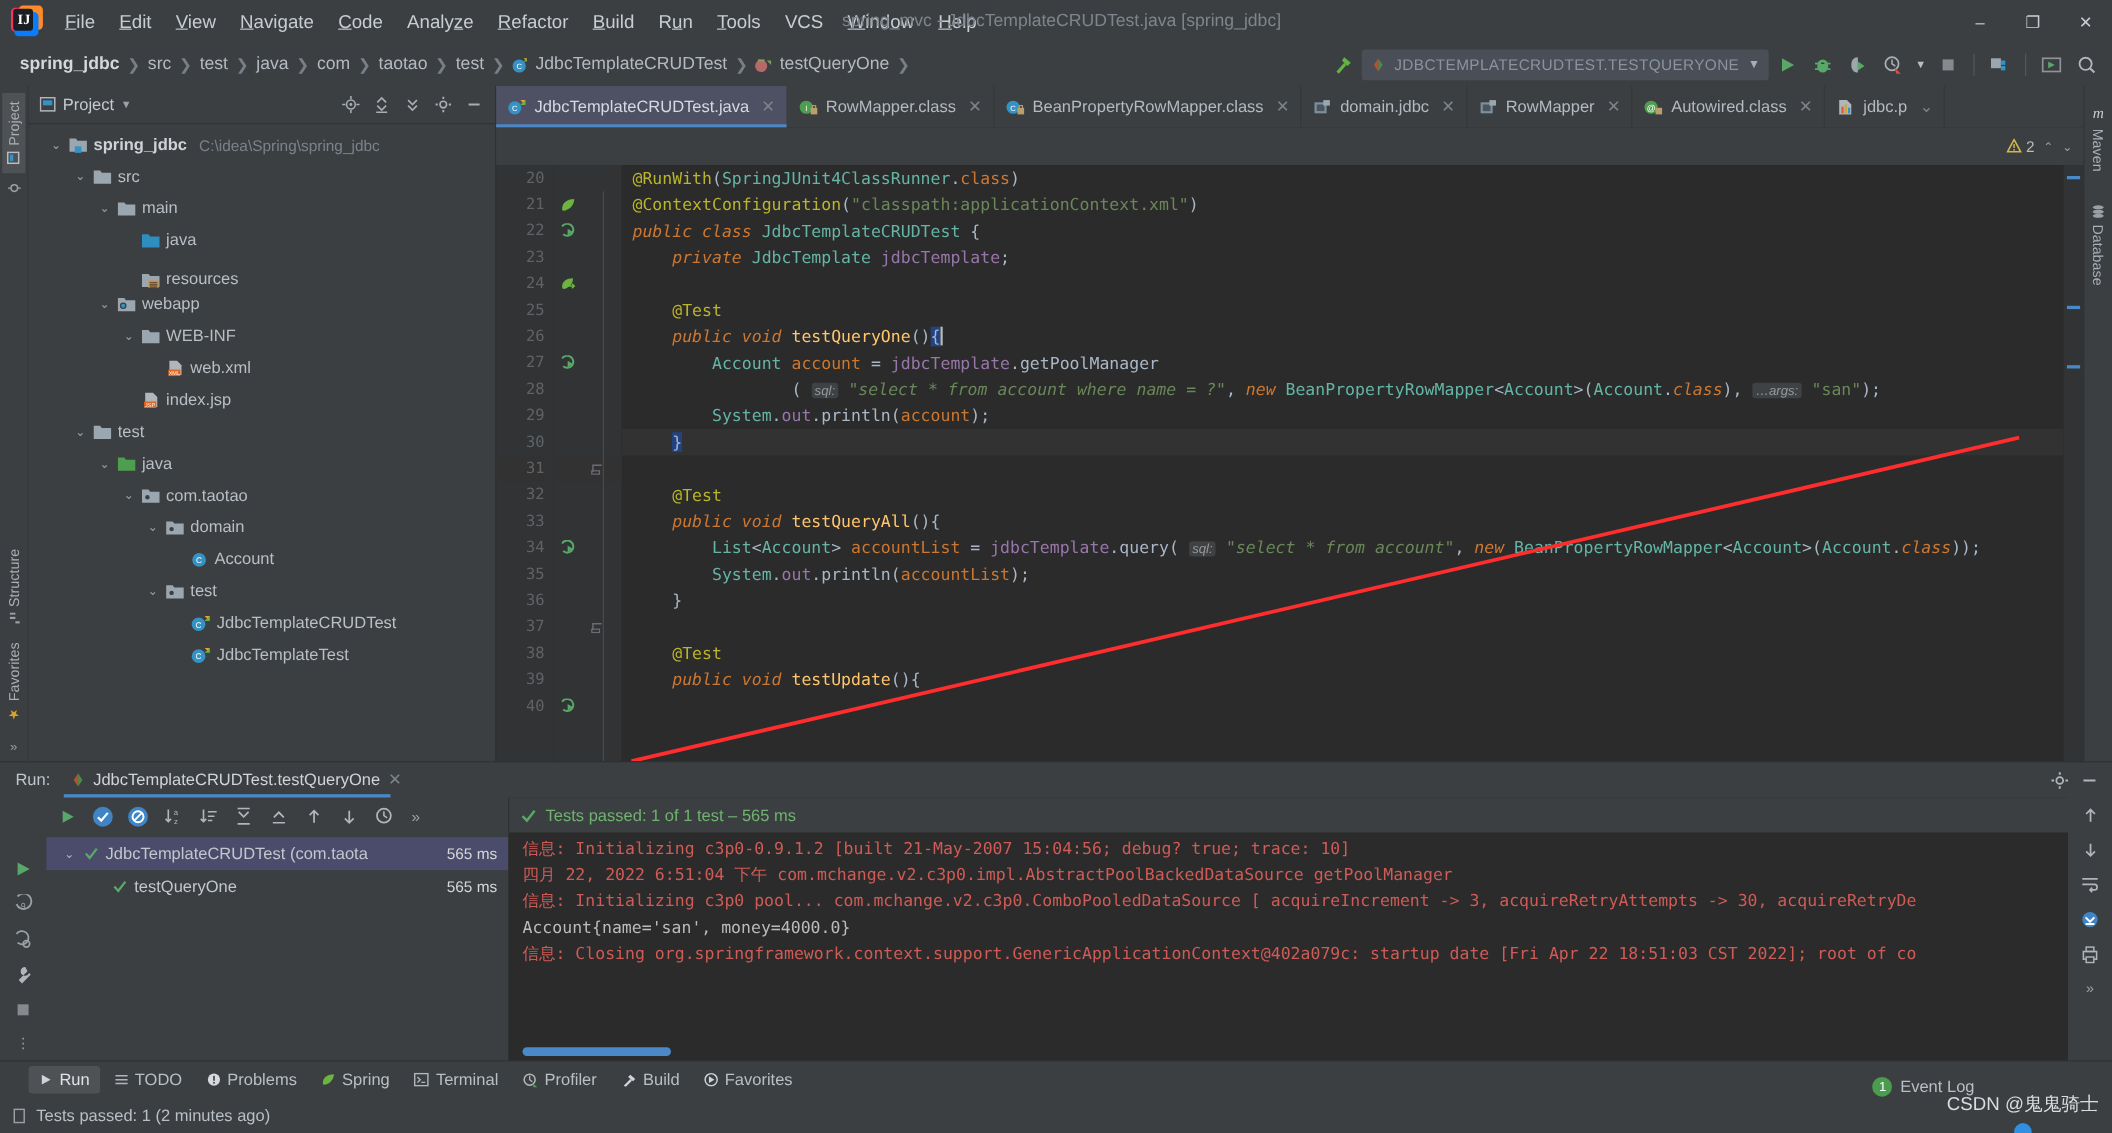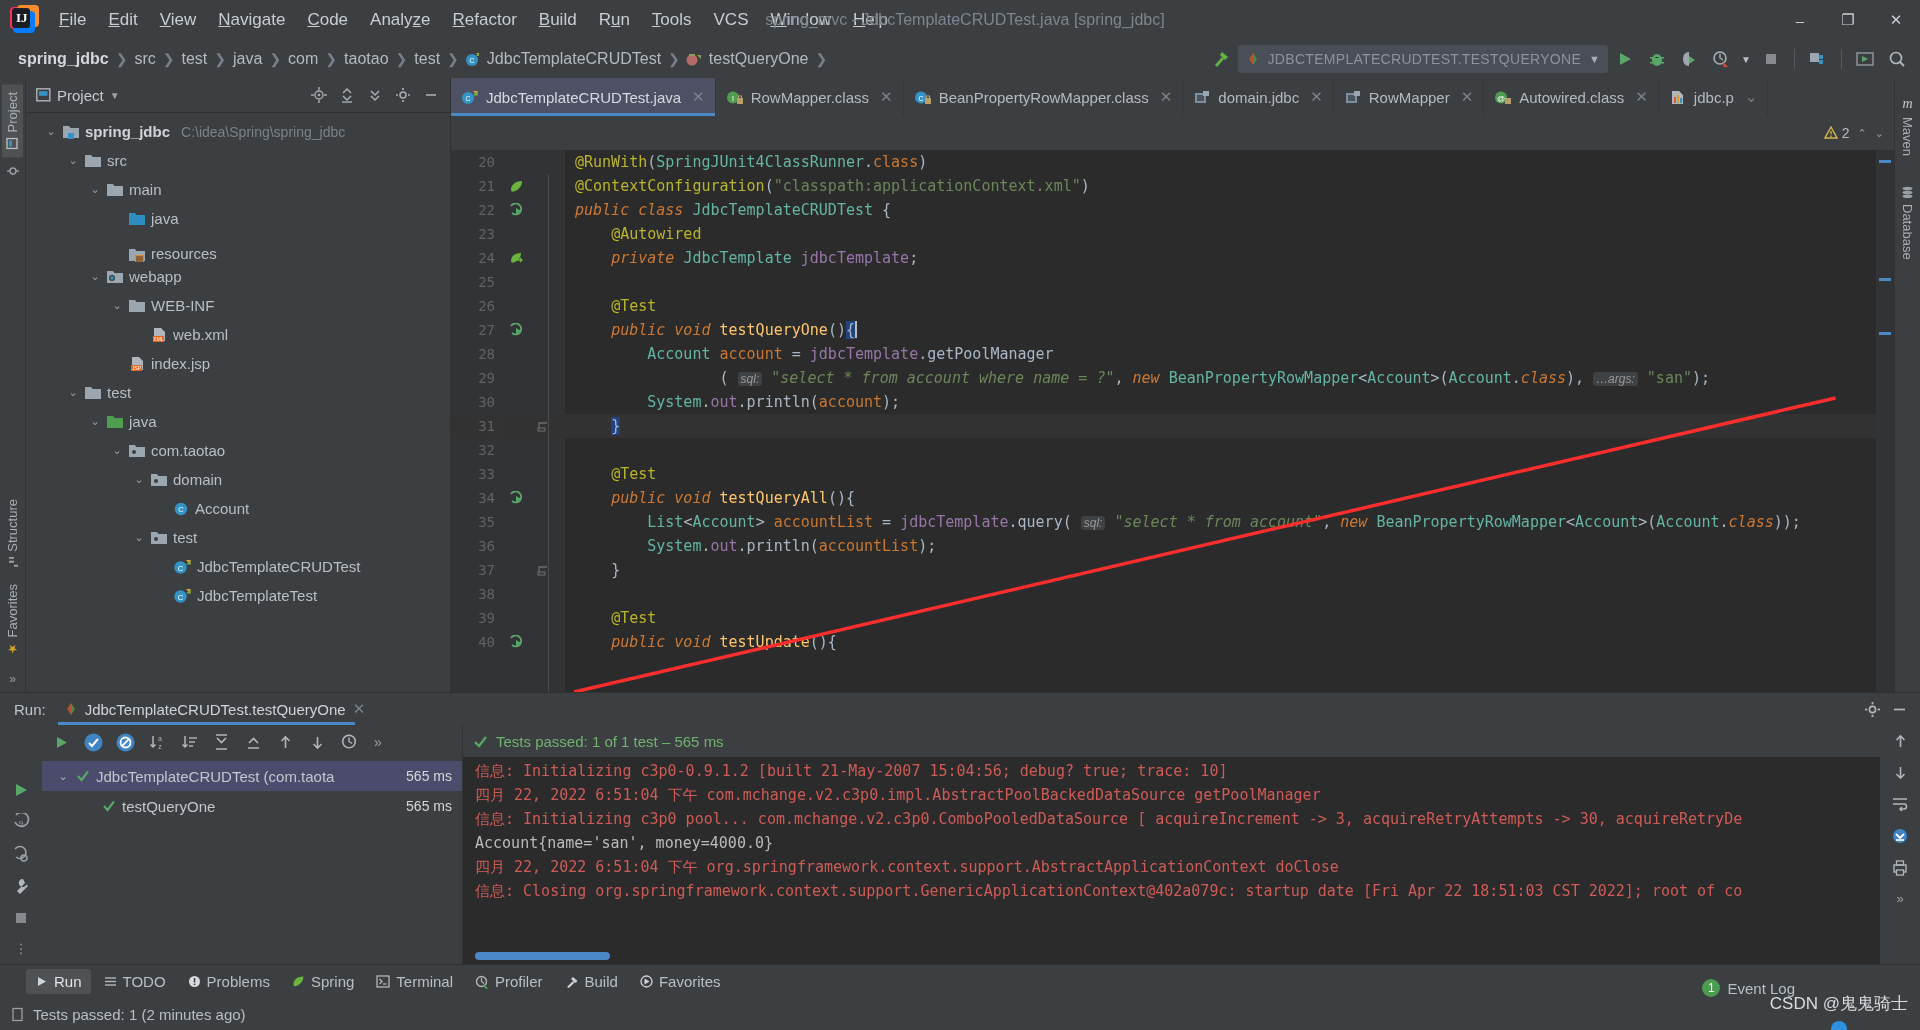--- a/index.html
+++ b/index.html
@@ -754,21 +754,20 @@
             <div class="cl" style="display: flex; align-items: center; padding-left: 6px; gap: 18px;"><svg width="15" height="15" viewBox="0 0 15 15">
                 <path d="M2 3 A5.5 5.5 0 1 1 3 10" fill="none" stroke="#59a869" stroke-width="1.8"></path>
                 <path d="M7 5 L12 8 L7 11 Z" fill="#59a869"></path>
               </svg></div>
             <div style="position: absolute; left: 45px; top: 24px; width: 1px; bottom: 0px; background: rgb(74, 77, 80);"></div>
           </div>
         <div class="code-text" id="ctext">
             <div class="cl"><span class="hl-anno">@RunWith</span><span class="hl-ident">(</span><span class="hl-cls">SpringJUnit4ClassRunner</span><span class="hl-ident">.</span><span class="hl-kw">class</span><span class="hl-ident">)</span></div>
             <div class="cl"><span class="hl-anno">@ContextConfiguration</span><span class="hl-ident">(</span><span class="hl-str">"classpath:applicationContext.xml"</span><span class="hl-ident">)</span></div>
             <div class="cl"><span class="hl-kw-i">public class </span><span class="hl-cls">JdbcTemplateCRUDTest</span><span class="hl-ident"> {</span></div>
-            <div class="cl">    <span class="hl-anno">@Autowired</span></div>
             <div class="cl">    <span class="hl-kw-i">private </span><span class="hl-cls">JdbcTemplate</span> <span class="hl-fld">jdbcTemplate</span><span class="hl-ident">;</span></div>
             <div class="cl"></div>
             <div class="cl">    <span class="hl-anno">@Test</span></div>
             <div class="cl">    <span class="hl-kw-i">public void </span><span class="hl-m">testQueryOne</span><span class="hl-ident">()</span><span class="sel">{</span><span class="caret"></span></div>
             <div class="cl">        <span class="hl-cls">Account</span> <span class="hl-local">account</span> <span class="hl-ident">=</span> <span class="hl-fld">jdbcTemplate</span><span class="hl-ident">.</span><span class="hl-ident">getPoolManager</span></div>
             <div class="cl">                <span class="hl-ident">(</span> <span class="hint">sql:</span> <span class="hl-str">"</span><span class="hl-str-i">select * from account where name = ?</span><span class="hl-str">"</span><span class="hl-ident">,</span> <span class="hl-kw-i">new </span><span class="hl-cls">BeanPropertyRowMapper</span><span class="hl-ident">&lt;</span><span class="hl-cls">Account</span><span class="hl-ident">&gt;(</span><span class="hl-cls">Account</span><span class="hl-ident">.</span><span class="hl-kw-i">class</span><span class="hl-ident">),</span> <span class="hint">…args:</span> <span class="hl-str">"san"</span><span class="hl-ident">);</span></div>
             <div class="cl">        <span class="hl-cls">System</span><span class="hl-ident">.</span><span class="hl-fld">out</span><span class="hl-ident">.</span><span class="hl-ident">println</span><span class="hl-ident">(</span><span class="hl-local">account</span><span class="hl-ident">);</span></div>
             <div class="cl cur">    <span class="sel">}</span></div>
             <div class="cl"></div>
             <div class="cl">    <span class="hl-anno">@Test</span></div>
@@ -972,21 +971,20 @@
                 <path d="M2 8 L6 12 L13 3" fill="none" stroke="#59a869" stroke-width="2.2"></path>
               </svg>
           </span>
           <span style="color:#6fb36f">Tests passed: 1 of 1 test – 565 ms</span>
         </div>
         <div class="console" id="console-root">
           <div class="ln c-err">信息: Initializing c3p0-0.9.1.2 [built 21-May-2007 15:04:56; debug? true; trace: 10]</div>
             <div class="ln c-err">四月 22, 2022 6:51:04 下午 com.mchange.v2.c3p0.impl.AbstractPoolBackedDataSource getPoolManager</div>
             <div class="ln c-err">信息: Initializing c3p0 pool... com.mchange.v2.c3p0.ComboPooledDataSource [ acquireIncrement -&gt; 3, acquireRetryAttempts -&gt; 30, acquireRetryDe</div>
             <div class="ln c-out">Account{name='san', money=4000.0}</div>
-            <div class="ln c-err">四月 22, 2022 6:51:04 下午 org.springframework.context.support.AbstractApplicationContext doClose</div>
             <div class="ln c-err">信息: Closing org.springframework.context.support.GenericApplicationContext@402a079c: startup date [Fri Apr 22 18:51:03 CST 2022]; root of co</div>
             <div class="hscroll" style="width:135px"></div>
         </div>
       </div>
 
       <div class="con-rail">
         <span class="icon">
           <svg width="17" height="17" viewBox="0 0 17 17">
               <path d="M8.5 3 L8.5 14 M4.5 7 L8.5 3 L12.5 7" fill="none" stroke="#b0b6bb" stroke-width="1.6"></path>
             </svg>

